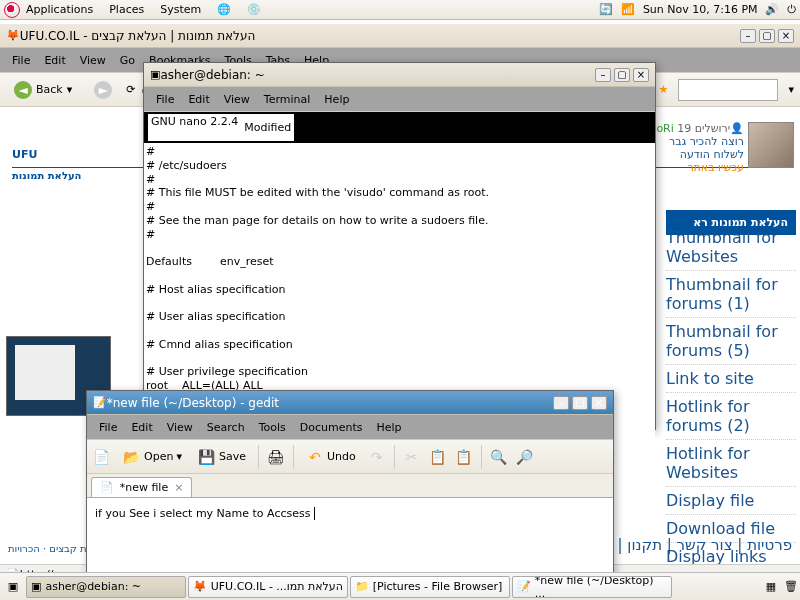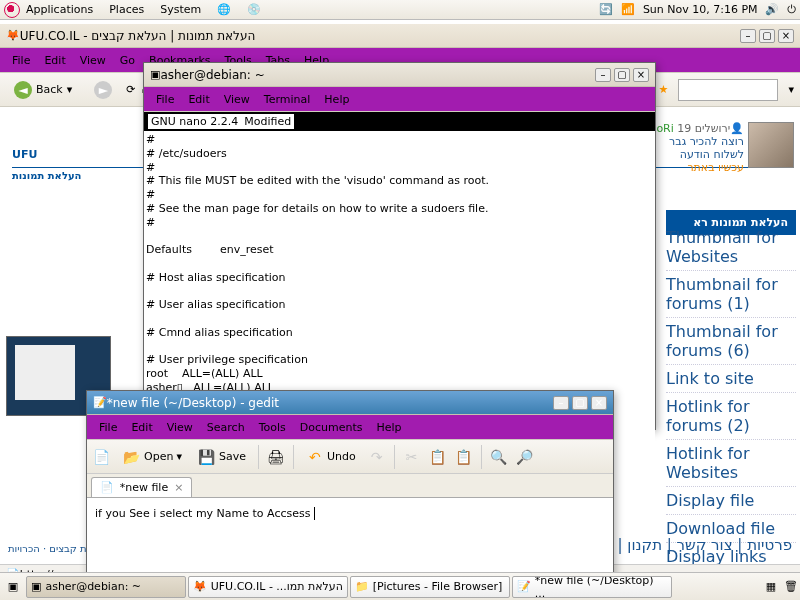--- a/index.html
+++ b/index.html
@@ -7,21 +7,21 @@
 .panel{background:linear-gradient(#f8f6f2,#ece8de);border-bottom:1px solid #bbb;height:20px;display:flex;align-items:center;padding:0 4px;gap:2px;}
 .panel .left{display:flex;gap:8px;}
 .panel .left span{padding:2px 4px;}
 .panel .right{margin-left:auto;display:flex;align-items:center;gap:8px;}
 .debian-swirl{width:16px;height:16px;border-radius:50%;background:radial-gradient(circle at 40% 40%,#d70a53 30%,transparent 31%);border:1px solid #d70a53;}
 .ff-win{position:absolute;top:24px;left:0;width:800px;height:560px;background:#f3f1ed;}
 .win-title{height:24px;background:linear-gradient(#efe9dd,#e4dccc);display:flex;align-items:center;padding:0 6px;border-bottom:1px solid #c8c0b0;}
 .win-title .t{flex:1;font-size:12px;}
 .win-btns{display:flex;gap:3px;}
 .win-btns span{width:16px;height:14px;border:1px solid #999;background:#eee;border-radius:2px;display:flex;align-items:center;justify-content:center;font-size:10px;}
-.menubar{height:22px;background:#a21caf;display:flex;align-items:center;gap:2px;padding:12px 6px;border-bottom:1px solid #d0ccc0;}
+.menubar{height:22px;background:#a3a3a3;display:flex;align-items:center;gap:2px;padding:12px 6px;border-bottom:1px solid #d0ccc0;}
 .menubar span{padding:2px 6px;}
 .toolbar{height:34px;background:linear-gradient(#f8f6f2,#ece8de);display:flex;align-items:center;padding:0 6px;gap:6px;border-bottom:1px solid #d0ccc0;}
 .nav-btn{display:flex;align-items:center;gap:4px;padding:2px 8px;border-radius:3px;}
 .nav-btn .arr{width:18px;height:18px;border-radius:50%;background:#7cb342;color:#fff;display:flex;align-items:center;justify-content:center;font-size:12px;}
 .url{flex:1;height:22px;background:#fff;border:1px solid #aaa;margin:0 4px;padding:0 4px;display:flex;align-items:center;}
 .content{padding:8px;background:#fff;height:calc(100% - 80px);}
 .ufu-logo{color:#00529c;font-size:38px;font-weight:bold;padding:8px 4px;}
 .ufu-sub{color:#00529c;font-size:10px;border-top:1px solid #00529c;padding-top:2px;}
 .rhs{position:absolute;right:4px;top:100px;width:130px;}
 .rhs-links{margin-top:100px;}
@@ -120,21 +120,21 @@
     <span><span style="color:#393">MoRi</span> <span>19</span> <span>ירושלים</span>👤</span>
     <a>רוצה להכיר גבר</a>
     <a>לשלוח הודעה</a>
     <a style="color:#e80">עכשיו באתר</a>
   </div>
   <div class="banner">העלאת תמונות רא</div>
   <div class="rhs">
     <div class="rhs-links" id="rhslinks">
         <div>Thumbnail for Websites</div>
         <div>Thumbnail for forums (1)</div>
-        <div>Thumbnail for forums (6)</div>
+        <div>Thumbnail for forums (5)</div>
         <div>Link to site</div>
         <div>Hotlink for forums (2)</div>
         <div>Hotlink for Websites</div>
         <div>Display file</div>
         <div>Download file</div>
         <div>Display links</div>
         <div>Direct</div>
       </div>
   </div>
   <div class="thumb"></div>
@@ -158,21 +158,21 @@
   </div>
   <div class="menubar">
     <span>File</span>
     <span>Edit</span>
     <span>View</span>
     <span>Terminal</span>
     <span>Help</span>
   </div>
   <div class="term-status" style="background:#000;color:#fff">
     <span style="background:#fff;color:#000;padding:1px 3px">GNU nano 2.2.4</span>
-    <span style="background:#fff;color:#000;padding:1px 3px">Modified</span>
+    <span style="background:#fff;color:#000;padding:7px 3px">Modified</span>
   </div>
   <div class="term-body">
     <pre>#
 # /etc/sudoers
 #
 # This file MUST be edited with the 'visudo' command as root.
 #
 # See the man page for details on how to write a sudoers file.
 #
 

